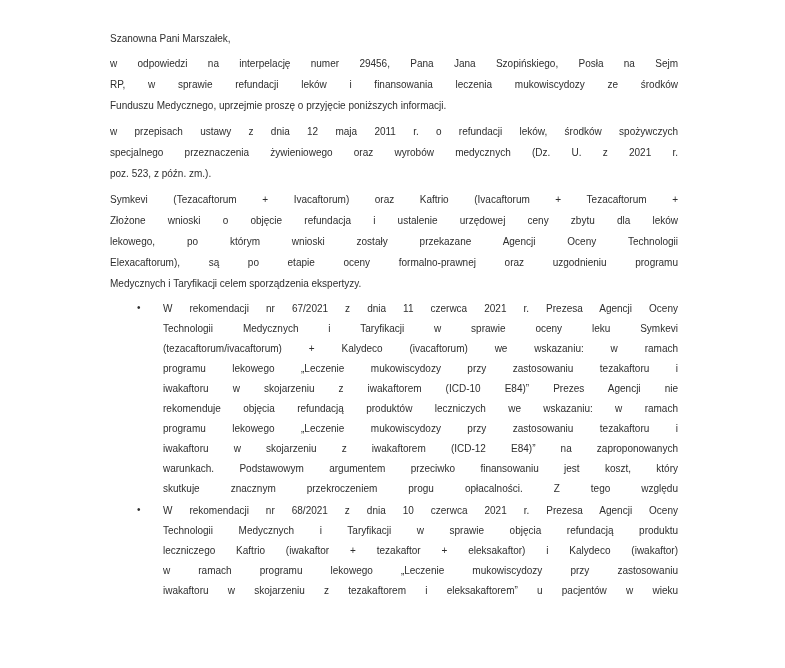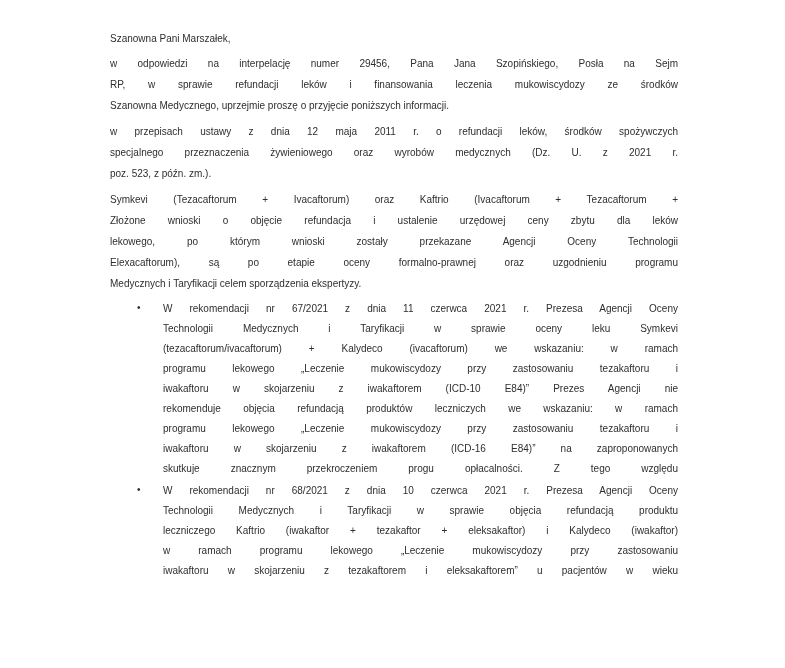--- a/index.html
+++ b/index.html
@@ -57,21 +57,21 @@
 </head>
 <body>
 
 <div class="page">
   <div class="content">
     <p class="greeting">Szanowna Pani Marszałek,</p>
     <div>
         <div class="block paragraph">
           <div class="line">w odpowiedzi na interpelację numer 29456, Pana Jana Szopińskiego, Posła na Sejm</div>
           <div class="line">RP, w sprawie refundacji leków i finansowania leczenia mukowiscydozy ze środków</div>
-          <div class="line last">Szanowna Medycznego, uprzejmie proszę o przyjęcie poniższych informacji.</div>
+          <div class="line last">Funduszu Medycznego, uprzejmie proszę o przyjęcie poniższych informacji.</div>
         </div>
         <div class="block paragraph">
           <div class="line">w przepisach ustawy z dnia 12 maja 2011 r. o refundacji leków, środków spożywczych</div>
           <div class="line">specjalnego przeznaczenia żywieniowego oraz wyrobów medycznych (Dz. U. z 2021 r.</div>
           <div class="line last">poz. 523, z późn. zm.).</div>
         </div>
         <div class="block paragraph">
           <div class="line">Symkevi (Tezacaftorum + Ivacaftorum) oraz Kaftrio (Ivacaftorum + Tezacaftorum +</div>
           <div class="line">Złożone wnioski o objęcie refundacja i ustalenie urzędowej ceny zbytu dla leków</div>
           <div class="line">lekowego, po którym wnioski zostały przekazane Agencji Oceny Technologii</div>
@@ -80,21 +80,22 @@
         </div>
         <div class="block bullet">
           <span class="marker">•</span>
           <div class="line">W rekomendacji nr 67/2021 z dnia 11 czerwca 2021 r. Prezesa Agencji Oceny</div>
           <div class="line">Technologii Medycznych i Taryfikacji w sprawie oceny leku Symkevi</div>
           <div class="line">(tezacaftorum/ivacaftorum) + Kalydeco (ivacaftorum) we wskazaniu: w ramach</div>
           <div class="line">programu lekowego „Leczenie mukowiscydozy przy zastosowaniu tezakaftoru i</div>
           <div class="line">iwakaftoru w skojarzeniu z iwakaftorem (ICD-10 E84)” Prezes Agencji nie</div>
           <div class="line">rekomenduje objęcia refundacją produktów leczniczych we wskazaniu: w ramach</div>
           <div class="line">programu lekowego „Leczenie mukowiscydozy przy zastosowaniu tezakaftoru i</div>
-          <div class="line">iwakaftoru w skojarzeniu z iwakaftorem (ICD-16 E84)” na zaproponowanych</div>
+          <div class="line">iwakaftoru w skojarzeniu z iwakaftorem (ICD-12 E84)” na zaproponowanych</div>
+          <div class="line">warunkach. Podstawowym argumentem przeciwko finansowaniu jest koszt, który</div>
           <div class="line">skutkuje znacznym przekroczeniem progu opłacalności. Z tego względu</div>
         </div>
         <div class="block bullet">
           <span class="marker">•</span>
           <div class="line">W rekomendacji nr 68/2021 z dnia 10 czerwca 2021 r. Prezesa Agencji Oceny</div>
           <div class="line">Technologii Medycznych i Taryfikacji w sprawie objęcia refundacją produktu</div>
           <div class="line">leczniczego Kaftrio (iwakaftor + tezakaftor + eleksakaftor) i Kalydeco (iwakaftor)</div>
           <div class="line">w ramach programu lekowego „Leczenie mukowiscydozy przy zastosowaniu</div>
           <div class="line">iwakaftoru w skojarzeniu z tezakaftorem i eleksakaftorem” u pacjentów w wieku</div>
         </div>

